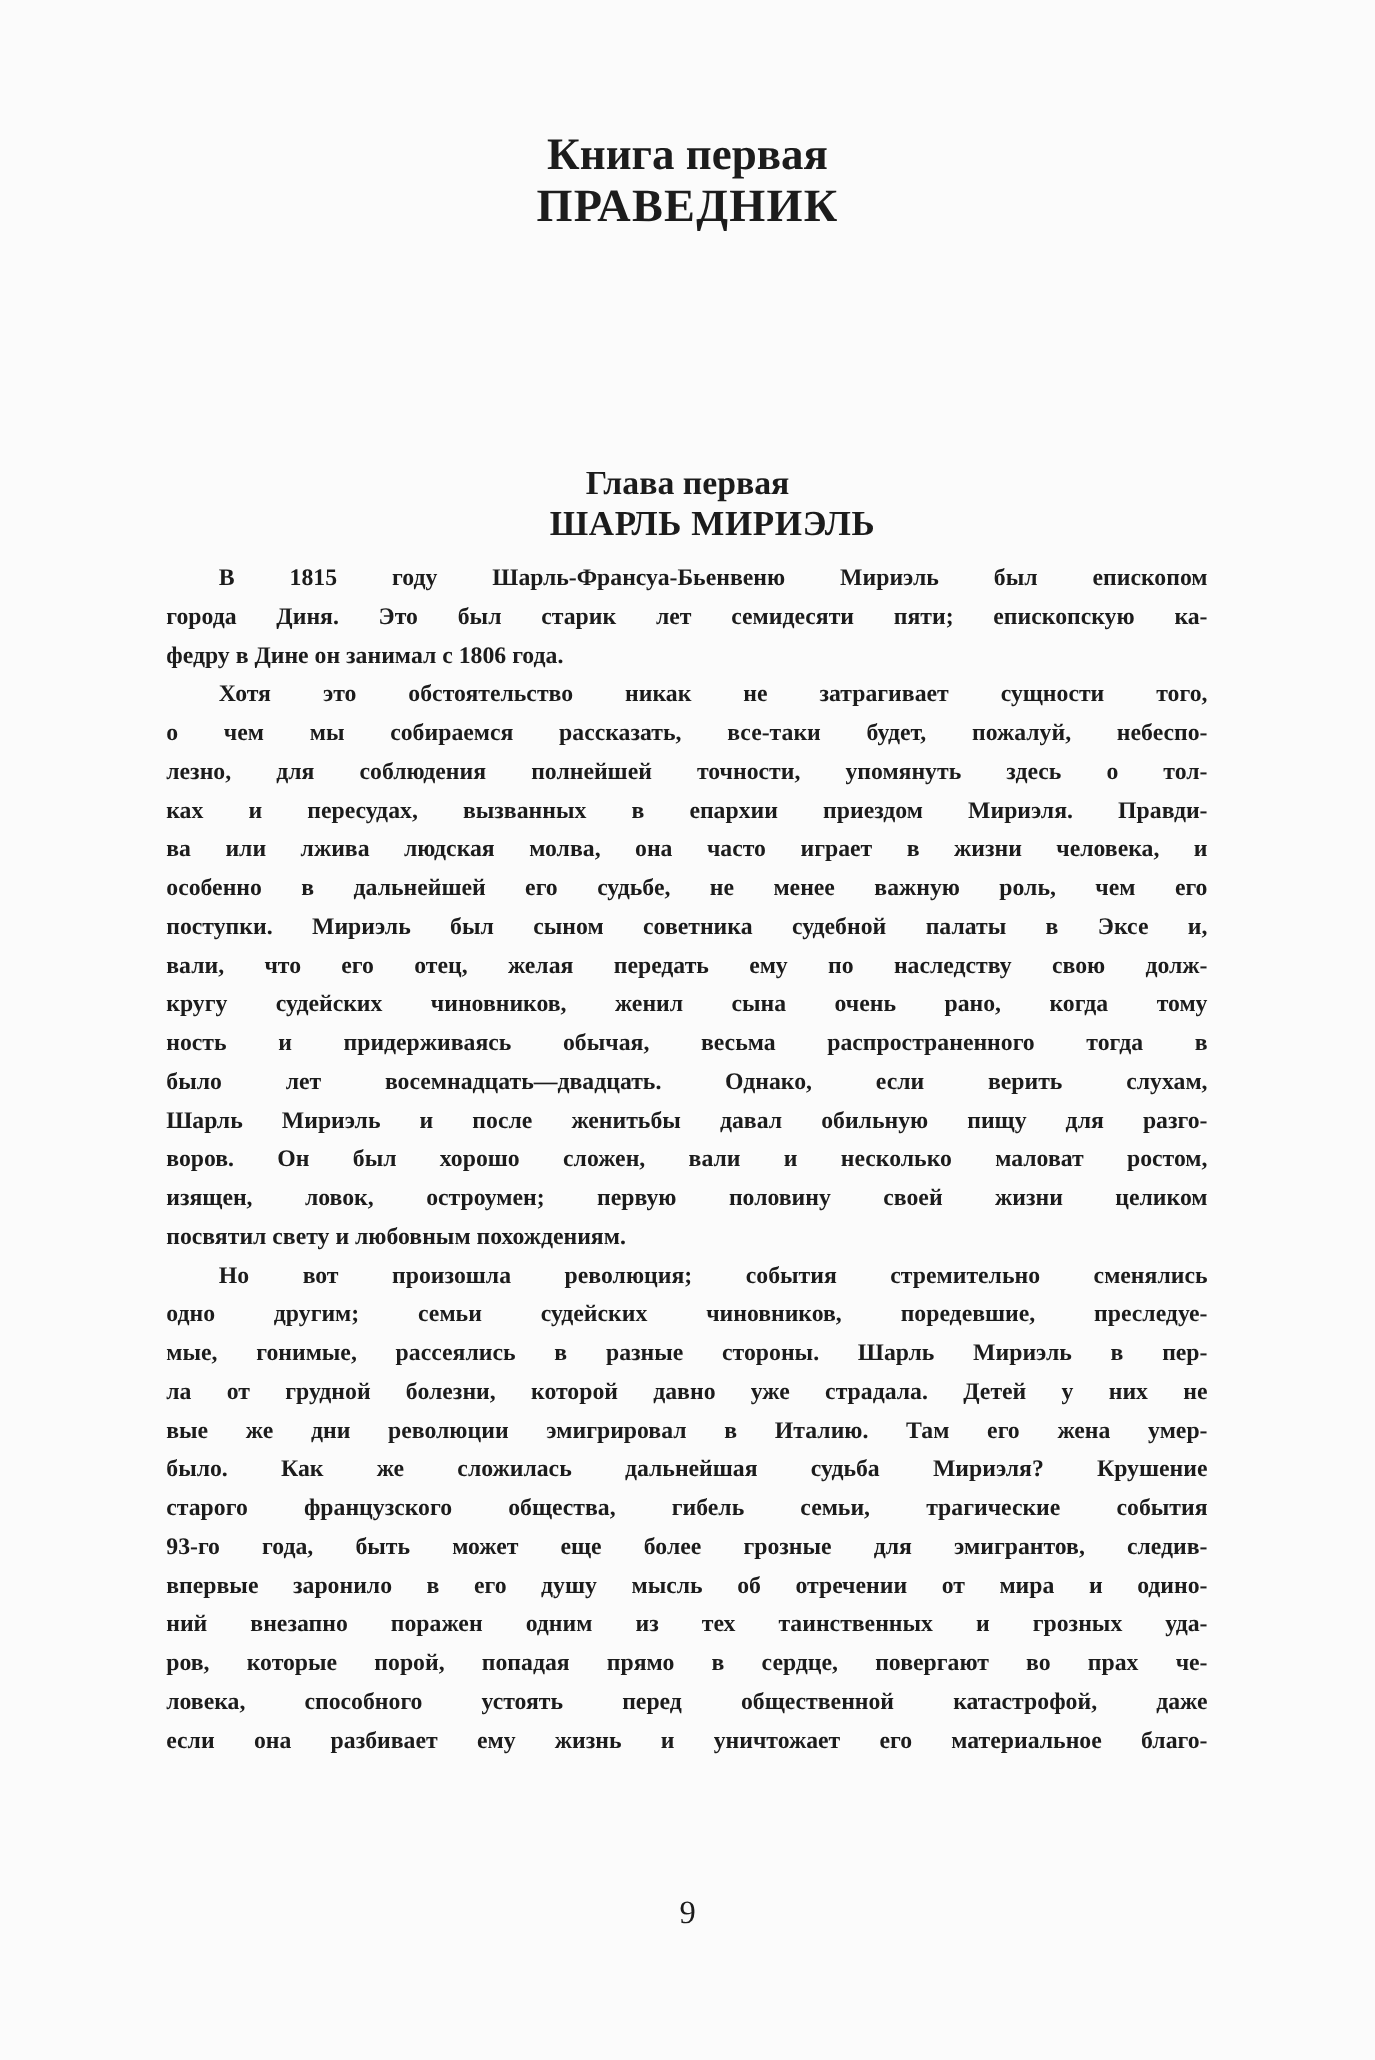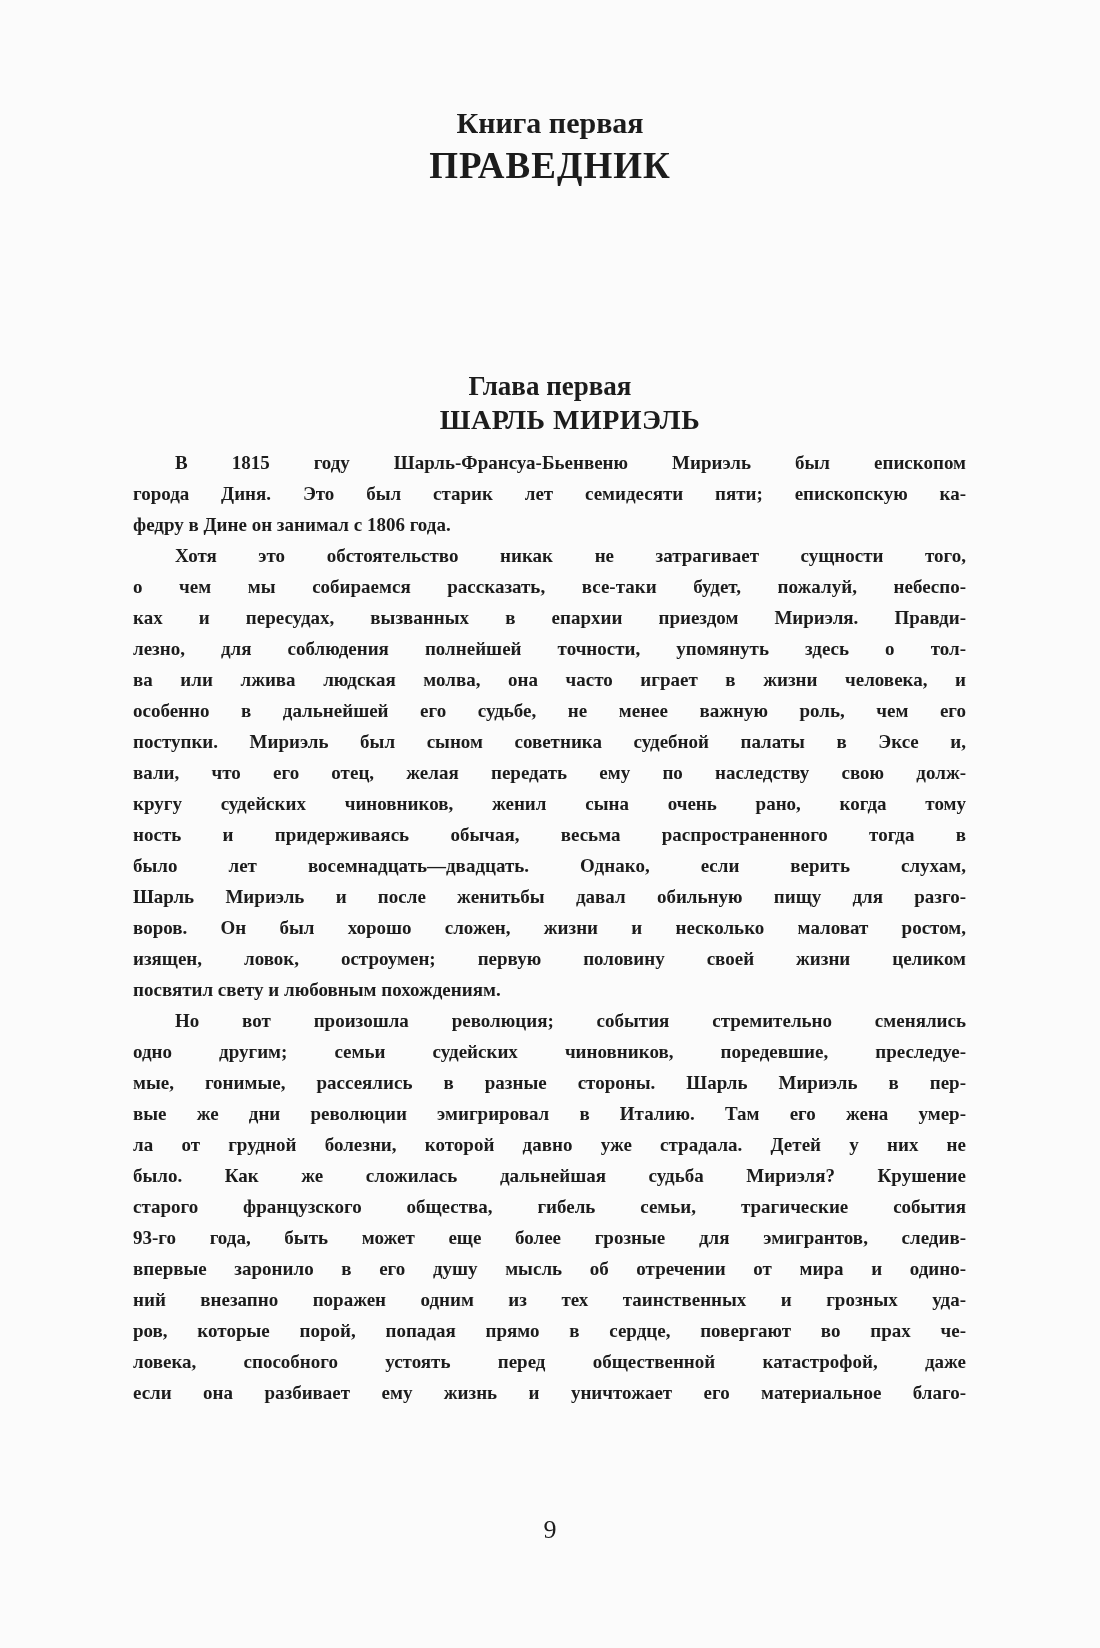--- a/index.html
+++ b/index.html
@@ -17,21 +17,21 @@
     overflow: hidden;
   }
   .book-heading {
     position: absolute;
     top: 104px;
     left: 0;
     width: 100%;
     text-align: center;
   }
   .book-part {
-    font-size: 30px;
+    font-size: 36px;
     font-weight: 700;
     line-height: 38px;
   }
   .book-title {
     font-size: 37px;
     font-weight: 700;
     line-height: 44px;
     letter-spacing: 1px;
     margin-top: 2px;
   }
@@ -104,38 +104,38 @@
     <div class="chapter-number">Глава первая</div>
     <div class="chapter-title">ШАРЛЬ МИРИЭЛЬ</div>
   </div>
 
   <div class="body-text">
       <div class="line justified indent">В 1815 году Шарль-Франсуа-Бьенвеню Мириэль был епископом</div>
       <div class="line justified">города Диня. Это был старик лет семидесяти пяти; епископскую ка-</div>
       <div class="line justified para-end">федру в Дине он занимал с 1806 года.</div>
       <div class="line justified indent">Хотя это обстоятельство никак не затрагивает сущности того,</div>
       <div class="line justified">о чем мы собираемся рассказать, все-таки будет, пожалуй, небеспо-</div>
+      <div class="line justified">лезно, для соблюдения полнейшей точности, упомянуть здесь о тол-</div>
       <div class="line justified">ках и пересудах, вызванных в епархии приездом Мириэля. Правди-</div>
-      <div class="line justified">лезно, для соблюдения полнейшей точности, упомянуть здесь о тол-</div>
       <div class="line justified">ва или лжива людская молва, она часто играет в жизни человека, и</div>
       <div class="line justified">особенно в дальнейшей его судьбе, не менее важную роль, чем его</div>
       <div class="line justified">поступки. Мириэль был сыном советника судебной палаты в Эксе и,</div>
       <div class="line justified">вали, что его отец, желая передать ему по наследству свою долж-</div>
       <div class="line justified">кругу судейских чиновников, женил сына очень рано, когда тому</div>
       <div class="line justified">ность и придерживаясь обычая, весьма распространенного тогда в</div>
       <div class="line justified">было лет восемнадцать—двадцать. Однако, если верить слухам,</div>
       <div class="line justified">Шарль Мириэль и после женитьбы давал обильную пищу для разго-</div>
-      <div class="line justified">воров. Он был хорошо сложен, жизни и несколько маловат ростом,</div>
+      <div class="line justified">воров. Он был хорошо сложен, вали и несколько маловат ростом,</div>
       <div class="line justified">изящен, ловок, остроумен; первую половину своей жизни целиком</div>
       <div class="line justified para-end">посвятил свету и любовным похождениям.</div>
       <div class="line justified indent">Но вот произошла революция; события стремительно сменялись</div>
       <div class="line justified">одно другим; семьи судейских чиновников, поредевшие, преследуе-</div>
       <div class="line justified">мые, гонимые, рассеялись в разные стороны. Шарль Мириэль в пер-</div>
+      <div class="line justified">ла от грудной болезни, которой давно уже страдала. Детей у них не</div>
       <div class="line justified">вые же дни революции эмигрировал в Италию. Там его жена умер-</div>
-      <div class="line justified">ла от грудной болезни, которой давно уже страдала. Детей у них не</div>
       <div class="line justified">было. Как же сложилась дальнейшая судьба Мириэля? Крушение</div>
       <div class="line justified">старого французского общества, гибель семьи, трагические события</div>
       <div class="line justified">93-го года, быть может еще более грозные для эмигрантов, следив-</div>
       <div class="line justified">впервые заронило в его душу мысль об отречении от мира и одино-</div>
       <div class="line justified">ний внезапно поражен одним из тех таинственных и грозных уда-</div>
       <div class="line justified">ров, которые порой, попадая прямо в сердце, повергают во прах че-</div>
       <div class="line justified">ловека, способного устоять перед общественной катастрофой, даже</div>
       <div class="line justified">если она разбивает ему жизнь и уничтожает его материальное благо-</div>
     </div>
 

